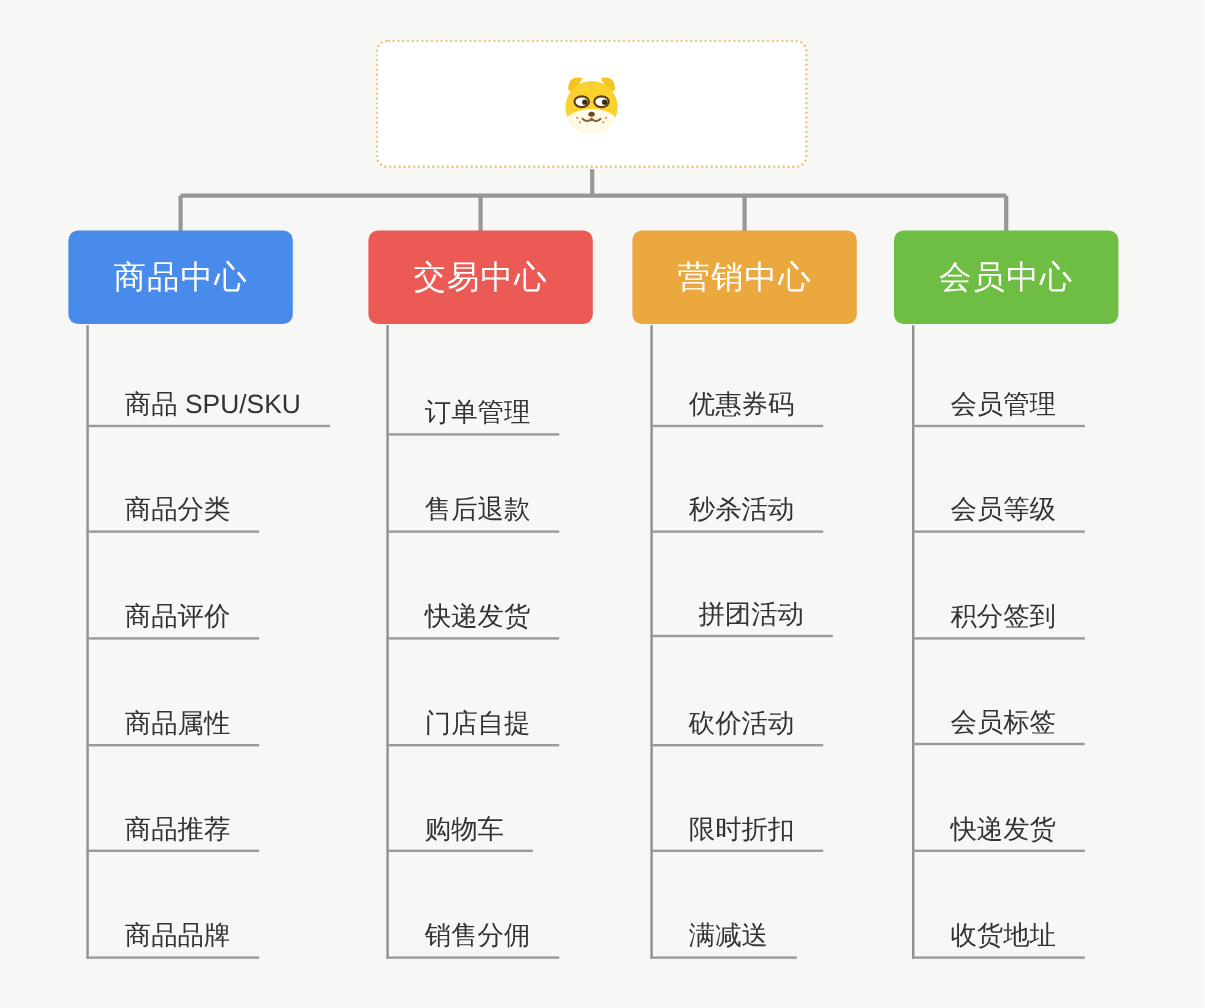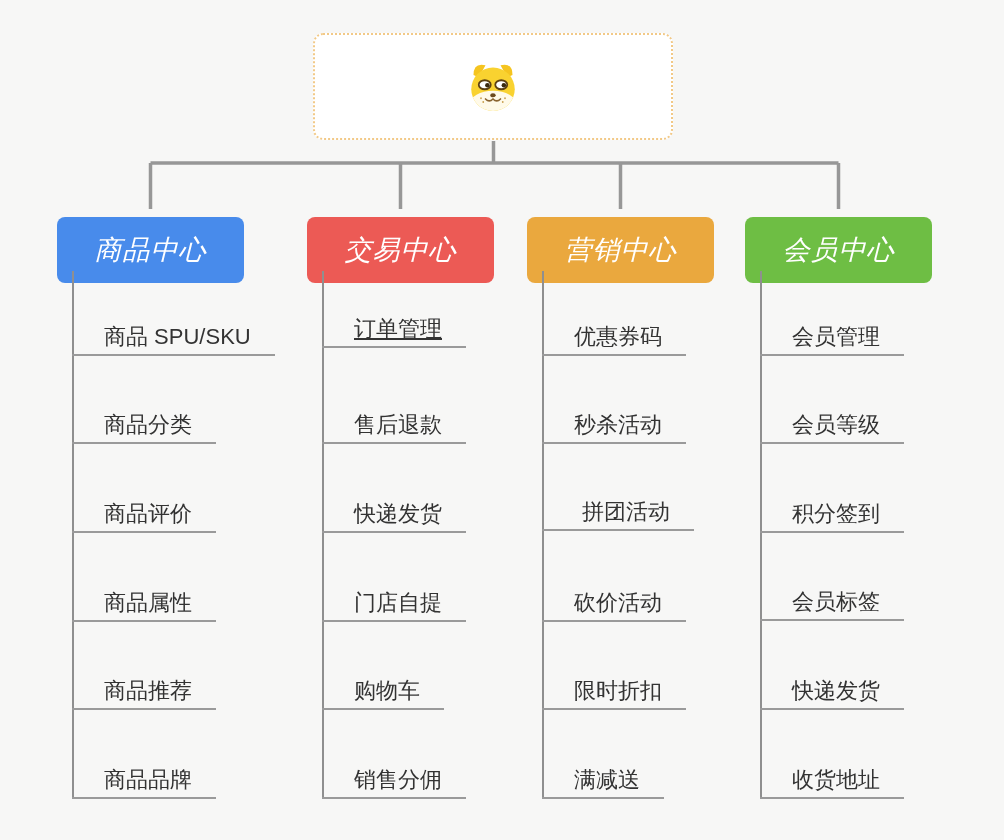--- a/index.html
+++ b/index.html
@@ -15,24 +15,23 @@
     box-sizing:border-box;
     display:flex;align-items:center;justify-content:center;gap:14px;
     cursor:pointer;
   }
   .root-icon{width:54px;height:54px;flex:0 0 auto;display:block;}
   .root-label{
     font-size:44px;letter-spacing:2px;color:#f0aa3c;line-height:1;
     white-space:nowrap;
   }
   .branch-header{
-    position:absolute;top:217px;width:187px;height:66px;border-radius:8px;
+    position:absolute;top:192px;width:187px;height:78px;border-radius:8px;
     display:flex;align-items:center;justify-content:center;
     cursor:pointer;
-    font-style:italic;
   }
   .branch-label{
     color:#ffffff;font-size:27px;letter-spacing:1px;line-height:1;white-space:nowrap;
   }
   .branch-column{
     position:absolute;top:271px;height:528px;width:0;
     border-left:2px solid #a16207;
   }
   .leaf{
     position:absolute;left:-2px;height:36px;line-height:34px;
@@ -91,21 +90,21 @@
           <div class="leaf" style="top: 403.3px; border-bottom-color: rgb(154, 154, 154);">商品推荐</div>
           <div class="leaf" style="top: 492px; border-bottom-color: rgb(154, 154, 154);">商品品牌</div>
         </div>
     </div>
 
     <div>
       <div class="branch-header" style="left: 307px; background: rgb(236, 90, 85);">
         <span class="branch-label">交易中心</span>
       </div>
       <div class="branch-column" style="left: 322px; border-left-color: rgb(143, 143, 143);">
-          <div class="leaf" style="top: 41px; border-bottom-color: rgb(154, 154, 154); text-decoration: underline;">订单管理</div>
+          <div class="leaf" style="top: 56px; border-bottom-color: rgb(154, 154, 154);">订单管理</div>
           <div class="leaf" style="top: 137.2px; border-bottom-color: rgb(154, 154, 154);">售后退款</div>
           <div class="leaf" style="top: 225.9px; border-bottom-color: rgb(154, 154, 154);">快递发货</div>
           <div class="leaf" style="top: 314.6px; border-bottom-color: rgb(154, 154, 154);">门店自提</div>
           <div class="leaf" style="top: 403.3px; border-bottom-color: rgb(154, 154, 154);">购物车</div>
           <div class="leaf" style="top: 492px; border-bottom-color: rgb(154, 154, 154);">销售分佣</div>
         </div>
     </div>
 
     <div>
       <div class="branch-header" style="left: 527px; background: rgb(234, 168, 62);">

